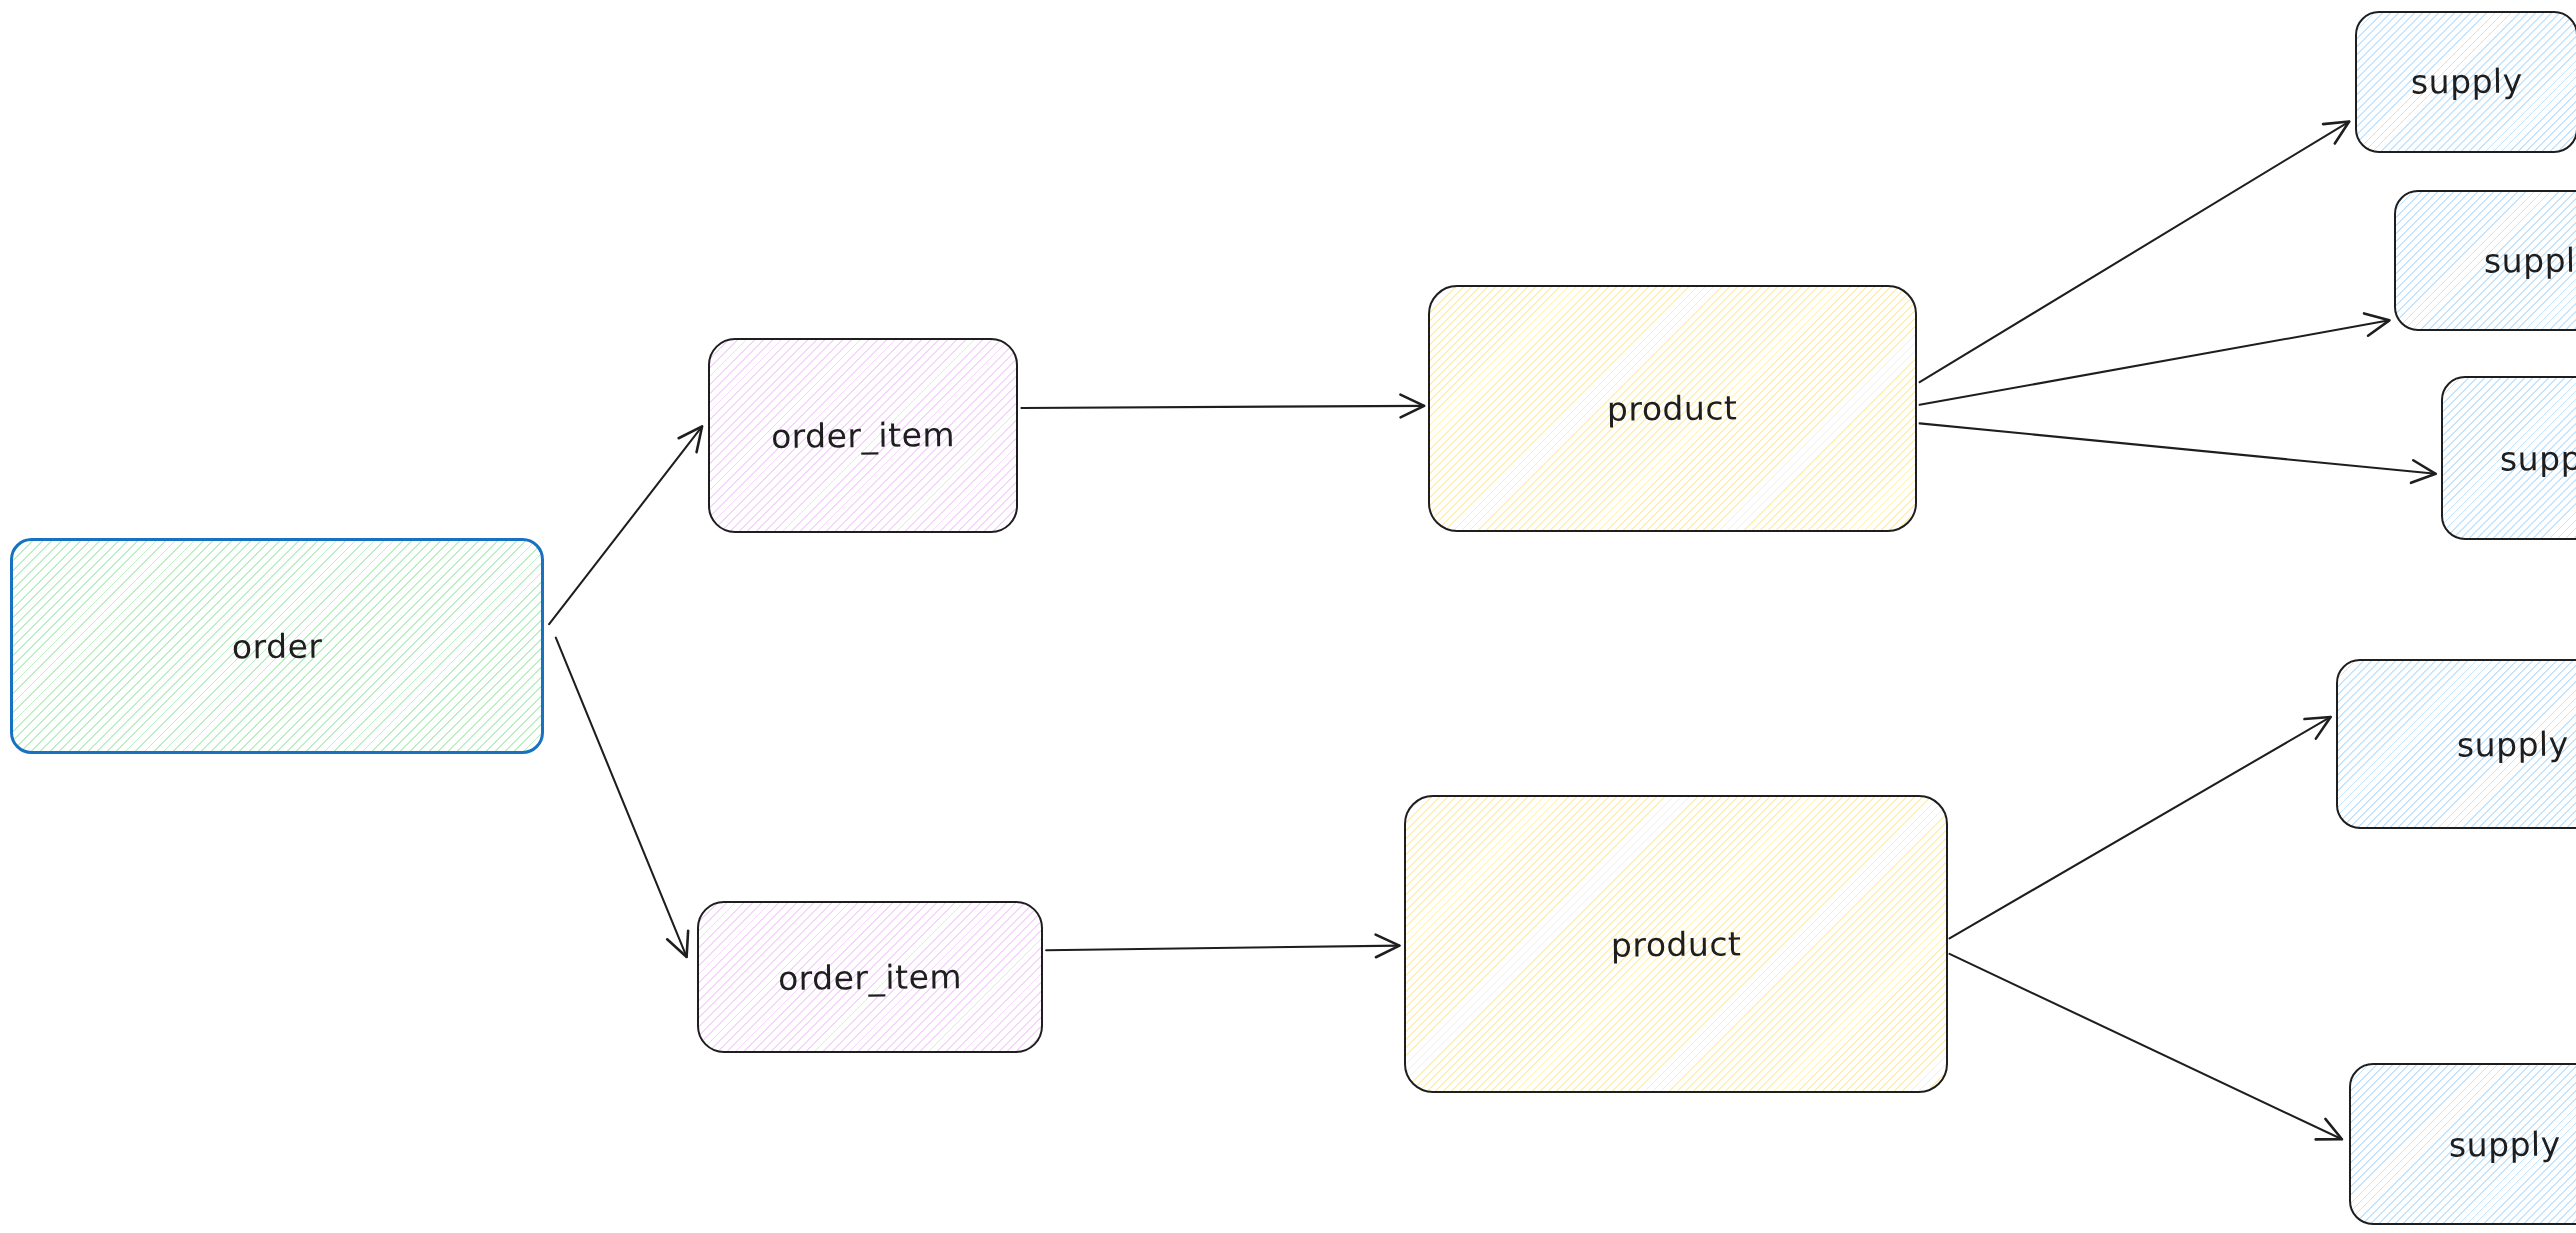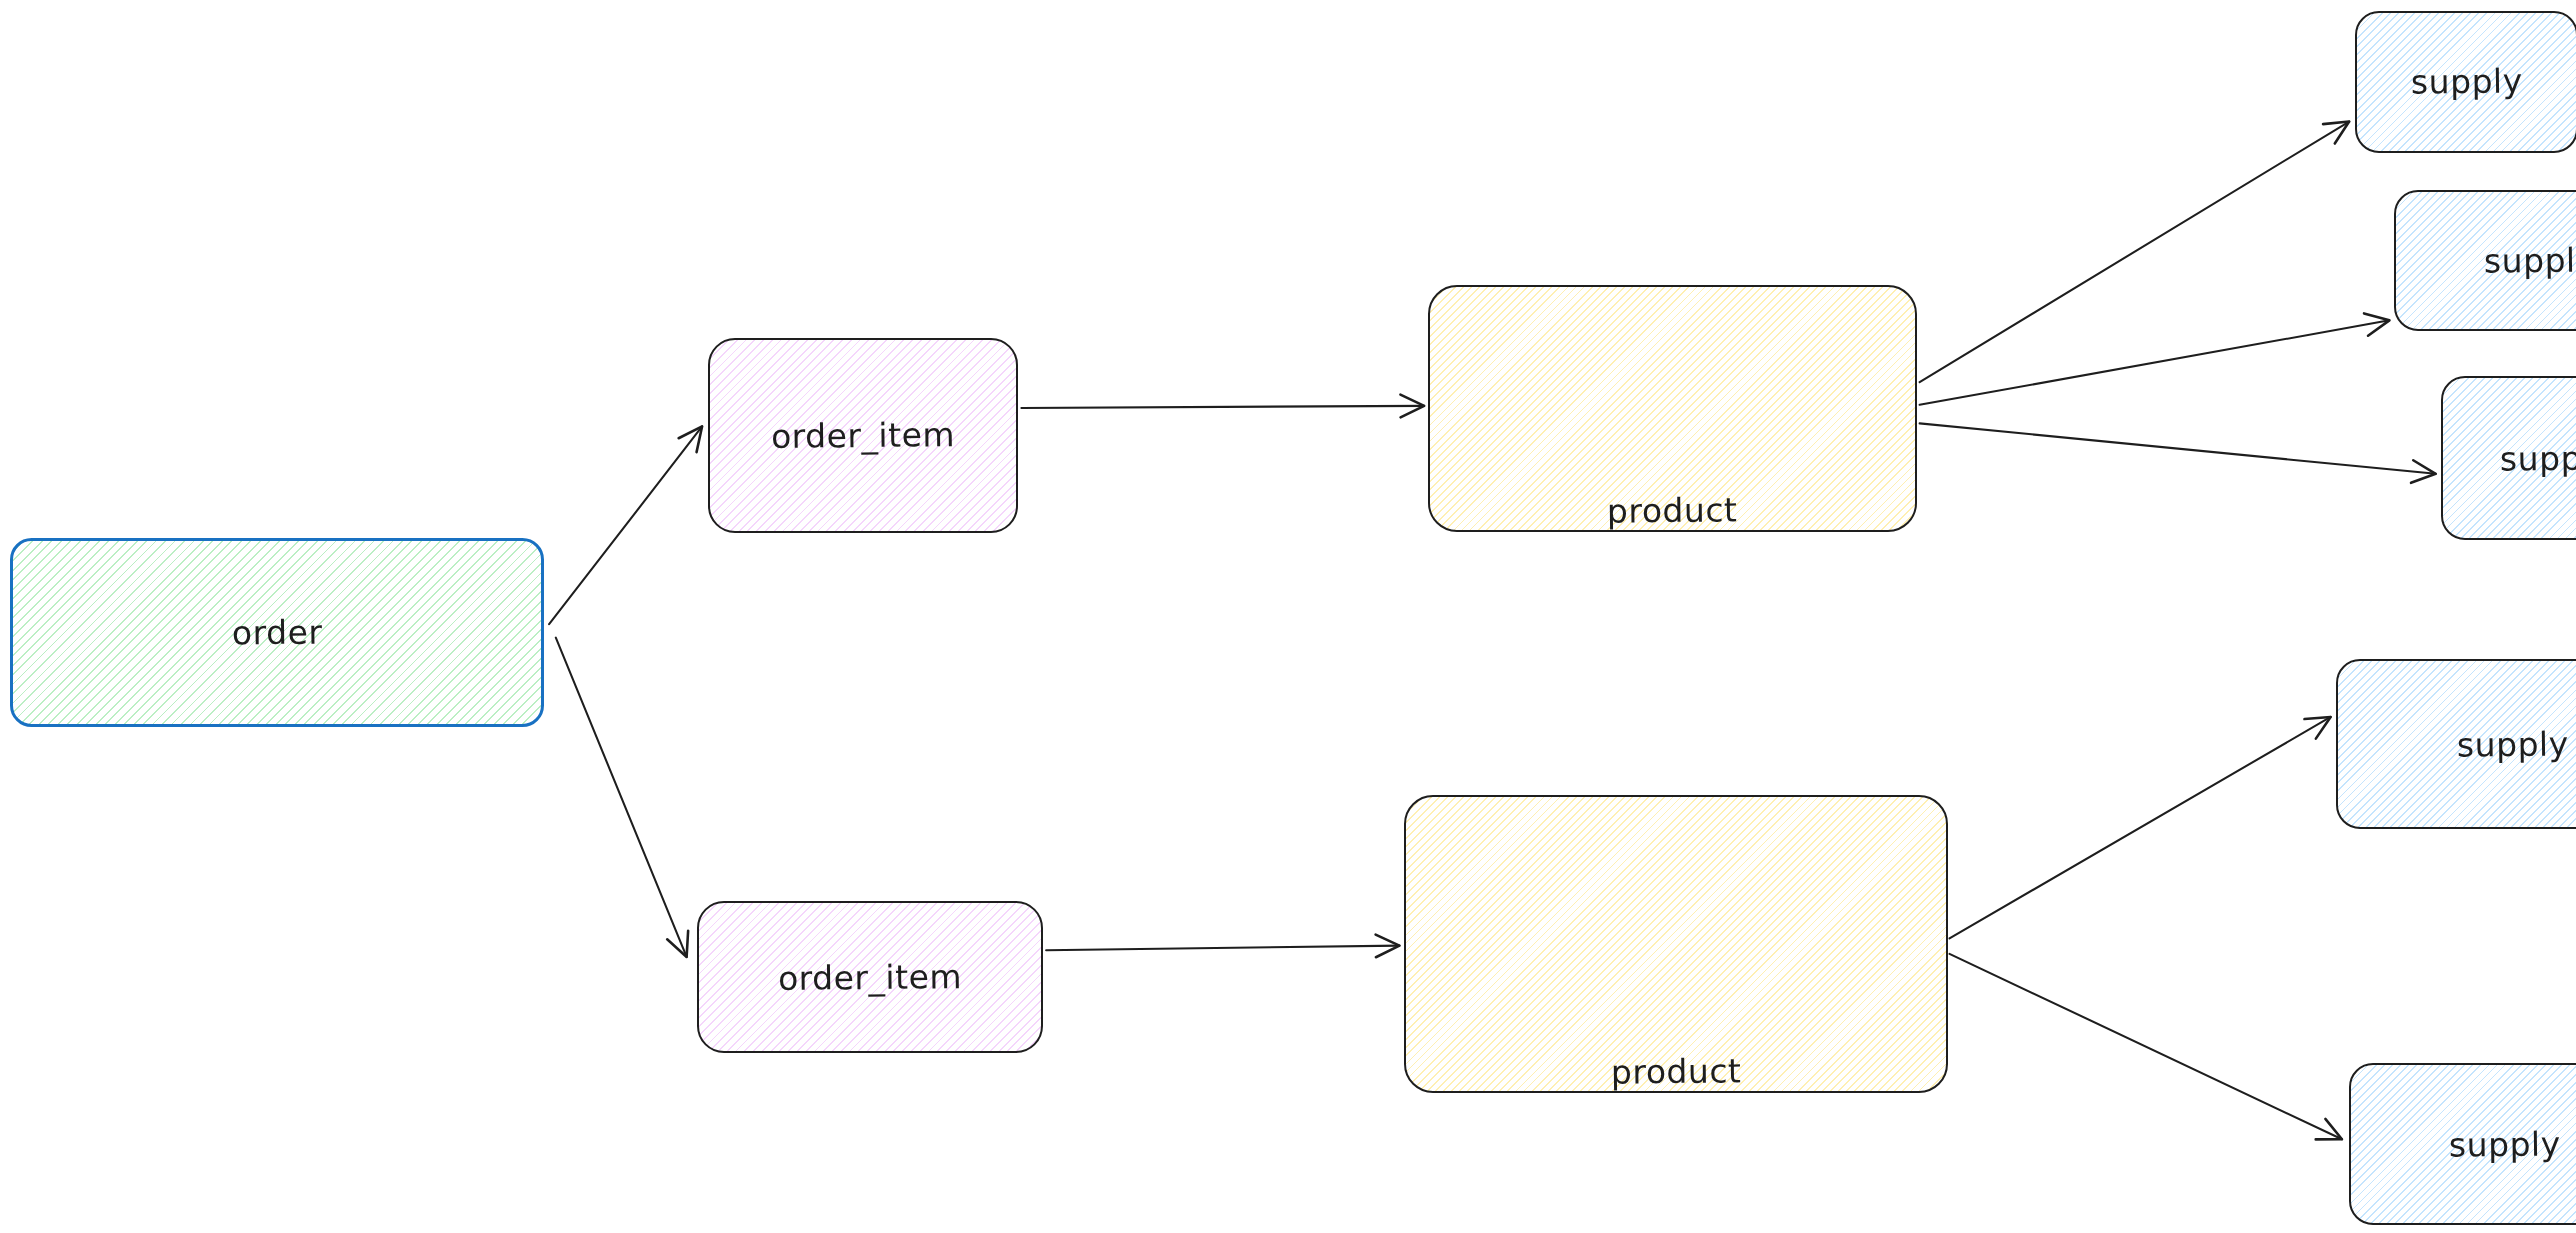--- a/index.html
+++ b/index.html
@@ -47,21 +47,20 @@
     background-image: repeating-linear-gradient(135deg,
       rgba(229,153,247,0.40) 0px, rgba(229,153,247,0.40) 1.3px,
       transparent 1.3px, transparent 6.2px);
     margin-top: 25px;
   }
   .yellow {
     border-radius: 29px;
     background-image: repeating-linear-gradient(135deg,
       rgba(255,224,102,0.50) 0px, rgba(255,224,102,0.50) 1.3px,
       transparent 1.3px, transparent 5.7px);
-    align-items: flex-end;
   }
   .blue {
     border-radius: 24px;
     background-image: repeating-linear-gradient(135deg,
       rgba(116,192,252,0.42) 0px, rgba(116,192,252,0.42) 1.3px,
       transparent 1.3px, transparent 5.7px);
   }
 </style>
 </head>
 <body>
@@ -98,21 +97,21 @@
       </g>
       <g>
         <line x1="3784" y1="1822" x2="4524" y2="1392" marker-end="url(#ah)"></line>
       </g>
       <g>
         <line x1="3784" y1="1852" x2="4546" y2="2212" marker-end="url(#ah)"></line>
       </g>
     </g>
   </svg>
 
-  <div class="node green" style="left:10.3px; top:538px; width:534px; height:189px;">
+  <div class="node green" style="left:10.3px; top:538px; width:534px; height:216px;">
     <span class="label">order</span>
   </div>
 
   <div class="node violet" style="left:708px; top:313px; width:310px; height:195px;">
     <span class="label">order_item</span>
   </div>
 
   <div class="node violet" style="left:697px; top:876px; width:346px; height:152px;">
     <span class="label">order_item</span>
   </div>

